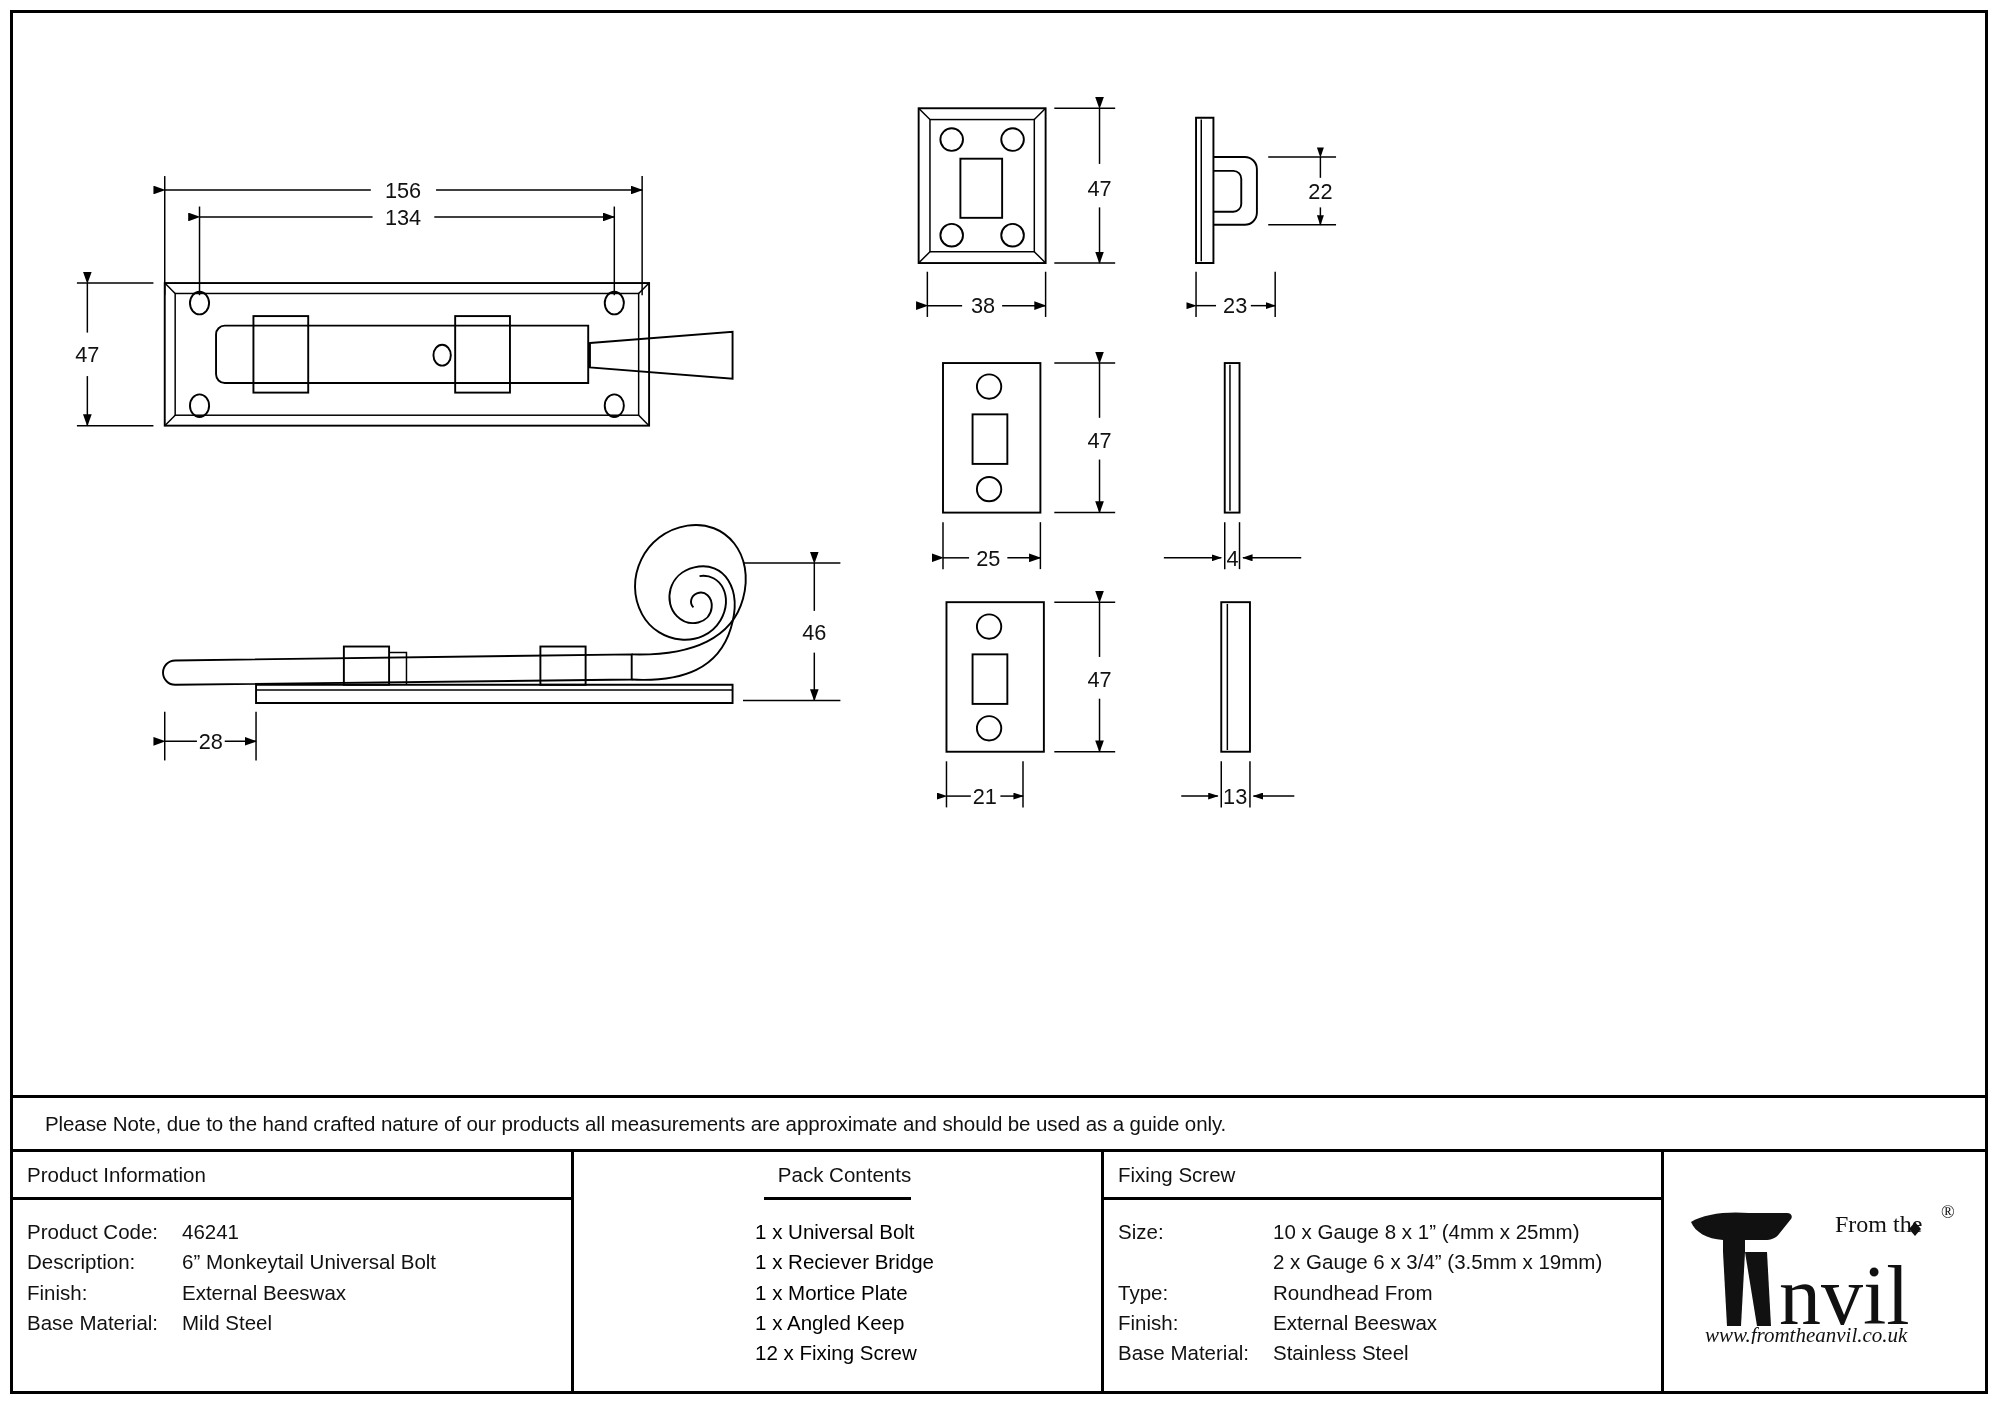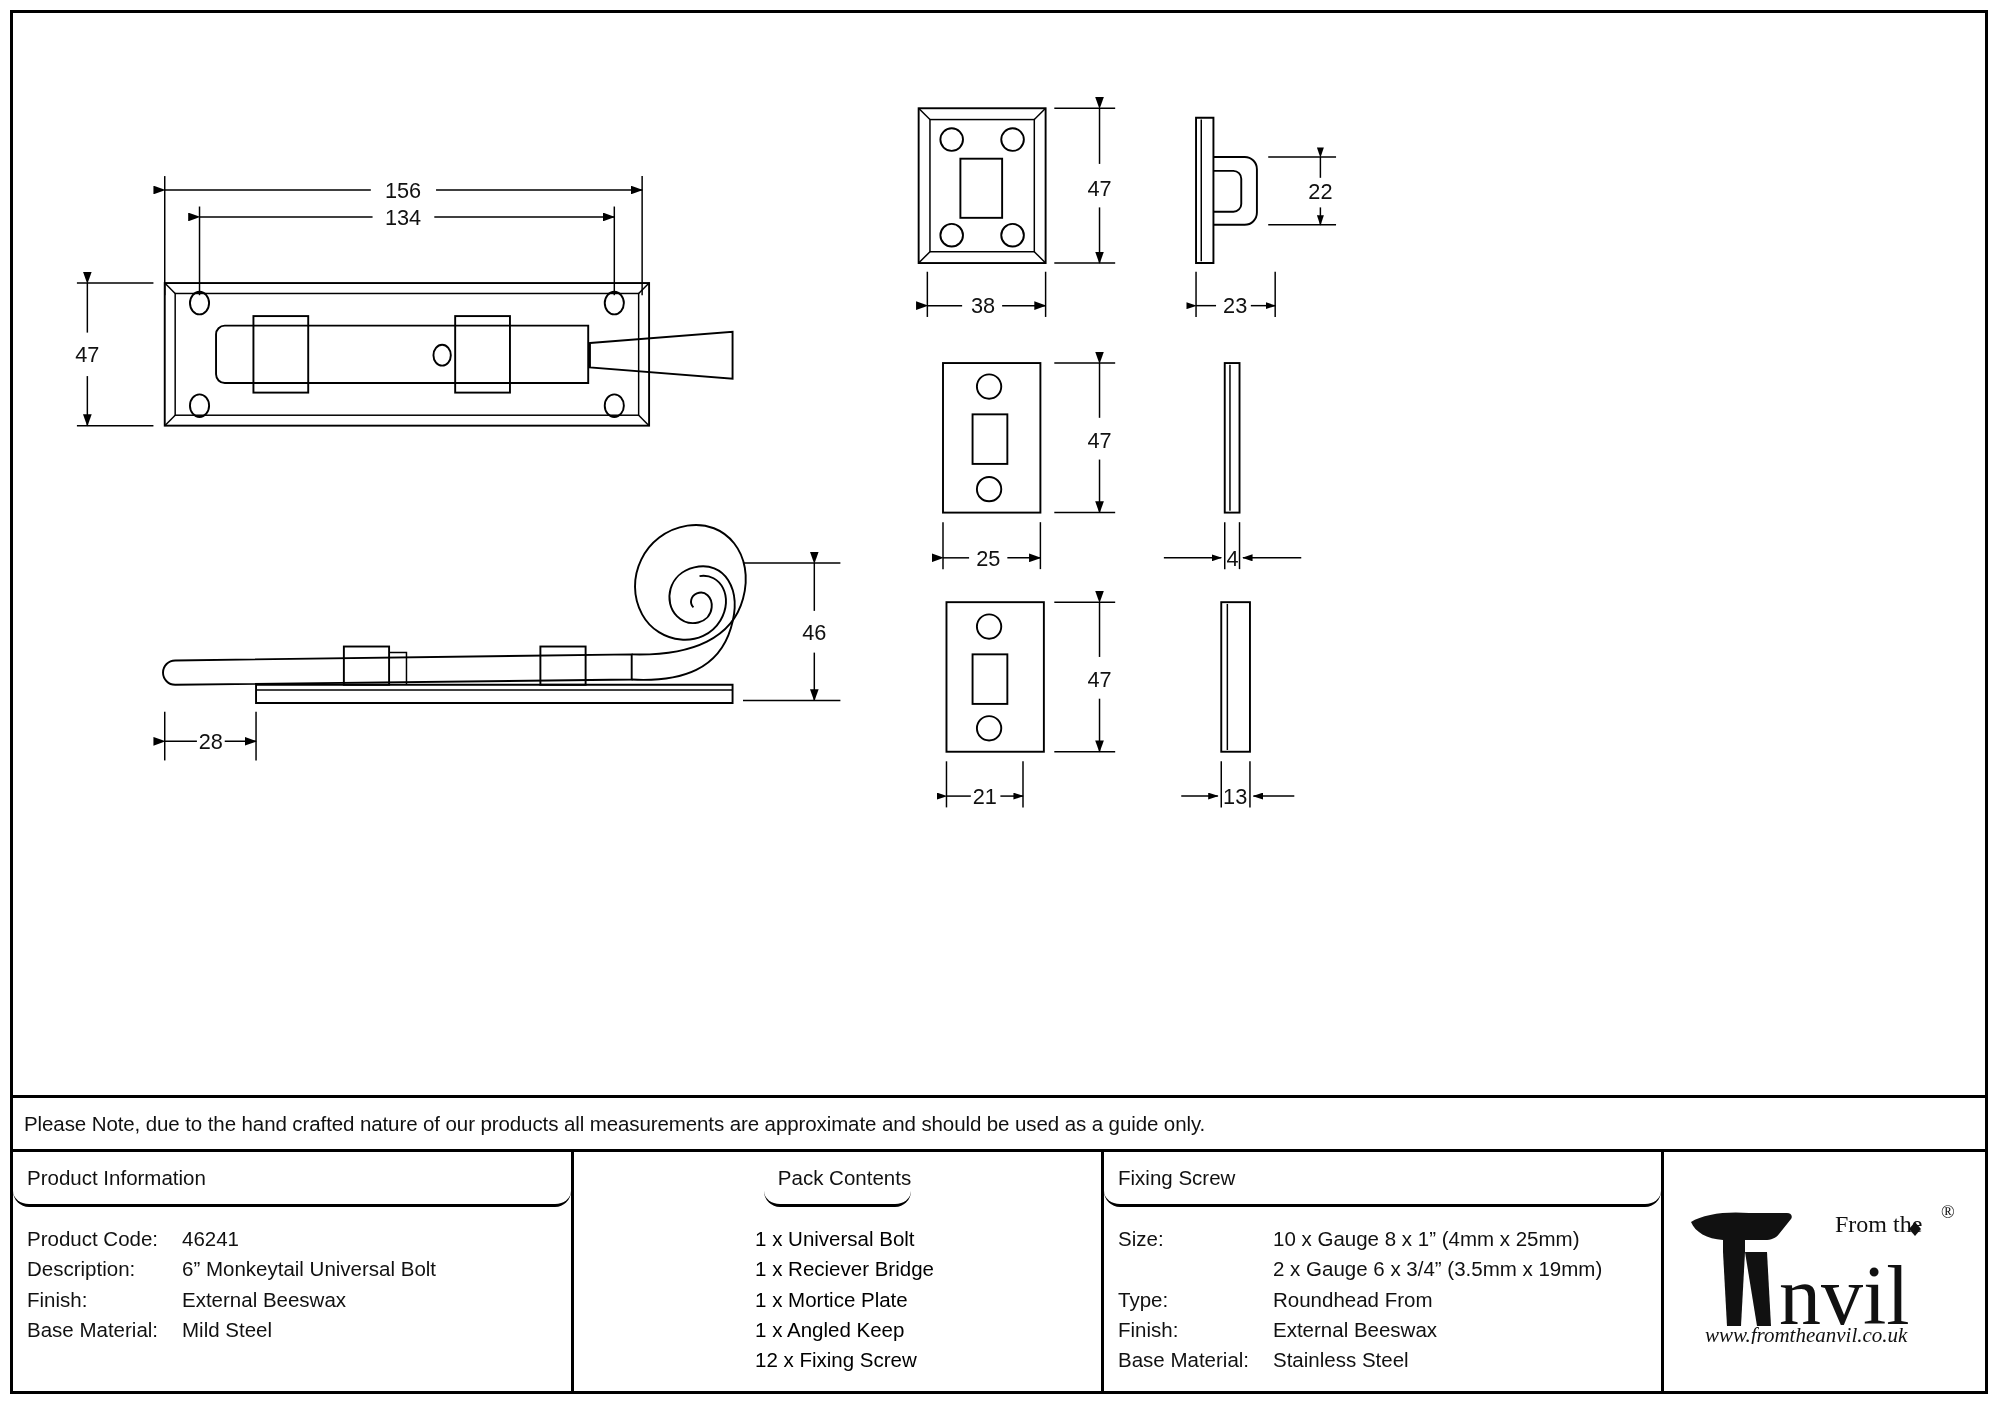--- a/index.html
+++ b/index.html
@@ -36,21 +36,21 @@
     position:absolute;
     left:13px; top:1095px;
     width:1972px;
     height:54px;
     border-top:3px solid #000;
     box-sizing:border-box;
     display:flex;
     align-items:center;
   }
   .note-text{
-    padding-left:11px;
+    padding-left:32px;
     font-size:20.5px;
     letter-spacing:-0.1px;
     color:#111;
     white-space:nowrap;
   }
   
   .info-table{
     position:absolute;
     left:13px; top:1149px;
     width:1972px;
@@ -63,29 +63,28 @@
     box-sizing:border-box;
     position:relative;
     display:flex;
     flex-direction:column;
   }
   .col.c1{width:561px;border-right:3px solid #000;}
   .col.c2{width:530px;border-right:3px solid #000;align-items:center;}
   .col.c3{width:560px;border-right:3px solid #000;}
   .col.c4{width:318px;}
   .col-head{
-    height:55px;
+    height:48px;
     display:flex;
     align-items:center;
     padding-left:14px;
     font-size:20.5px;
     color:#111;
     border-bottom:3px solid #000;
     box-sizing:border-box;
-    border-radius:16px;
   }
   .col-body{
     flex:1;
     padding:18px 0 0 14px;
     box-sizing:border-box;
   }
   .kv{
     display:flex;
     font-size:20.5px;
     line-height:1.33;

